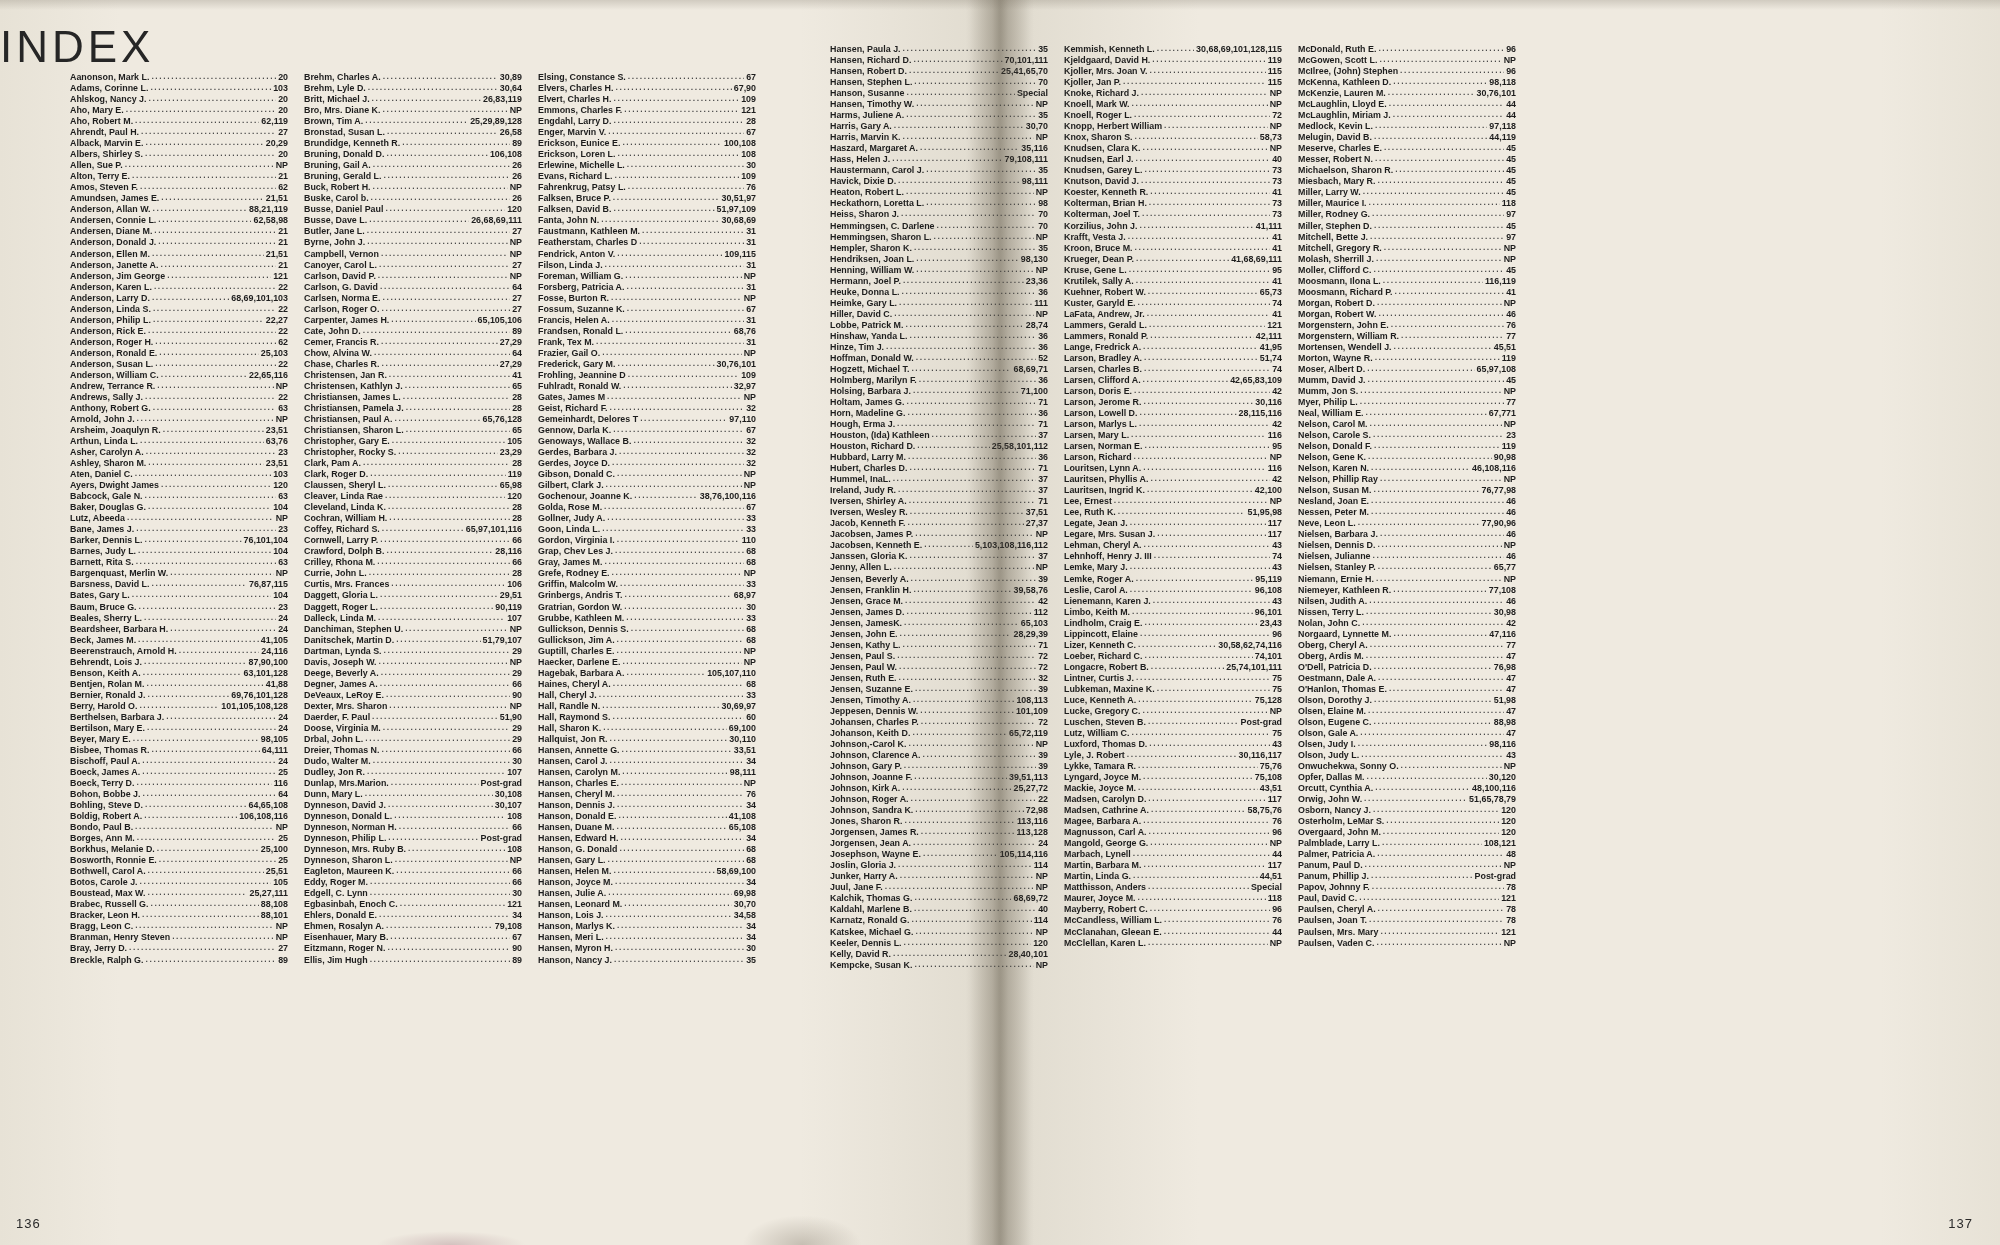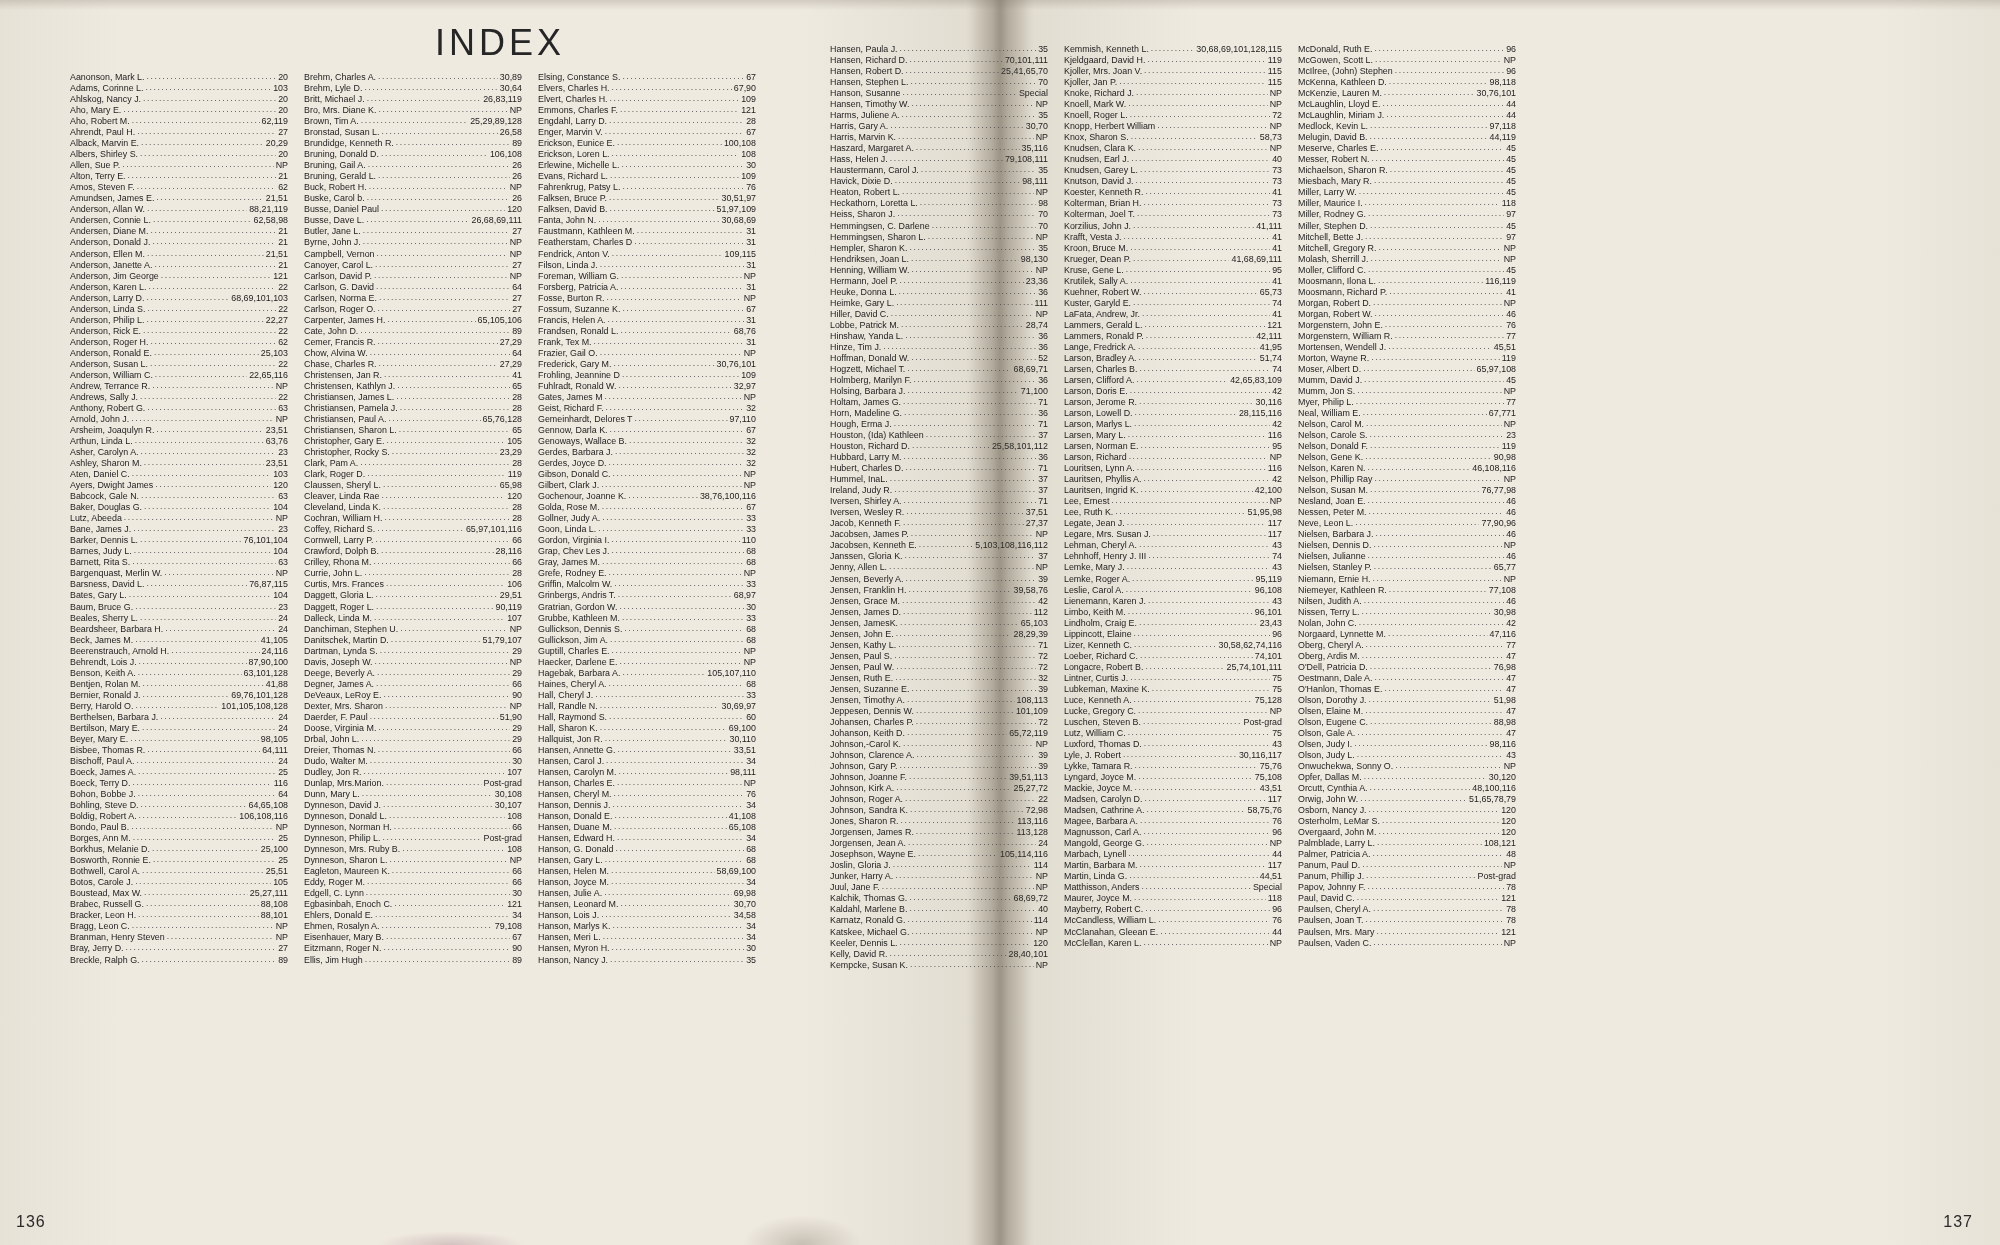--- a/index.html
+++ b/index.html
@@ -14,27 +14,27 @@
     background:
       linear-gradient(90deg,#e7e2d6 0%, #efeae0 6%, #efeae0 40%, #e2ddd1 48.5%, #cfc9bb 49.6%, #b9b3a4 50%, #cfc9bb 50.4%, #e2ddd1 51.5%, #efeae0 60%, #efeae0 94%, #e7e2d6 100%);
   }
   .page{
     position:absolute;top:0;height:1245px;
   }
   .page.left{left:0;width:1000px;}
   .page.right{left:1000px;width:1000px;}
 
   .title{
-    position:absolute;top:22px;left:0;width:1000px;text-align:center;
+    position:absolute;top:22px;left:0;width:1000px;
     font-family:"Liberation Sans", sans-serif;
-    font-size:36px;letter-spacing:4px;color:#262626;font-weight:400;
+    font-size:44px;letter-spacing:4px;color:#262626;font-weight:400;
   }
 
   .cols{
-    position:absolute;display:flex;
+    position:absolute;display:flex;font-weight:bold;
   }
   .left .cols{top:72px;left:26px;width:950px;margin-left:44px;}
   .right .cols{top:44px;left:-170px;width:1160px;}
 
   .col{
     width:218px;margin-right:16px;
   }
   .right .col{width:218px;margin-right:16px;}
 
   .entry{
@@ -45,21 +45,21 @@
   }
   .entry .nm{flex:0 0 auto;padding-right:2px;}
   .entry .dots{
     flex:1 1 auto;overflow:hidden;min-width:4px;
     font-size:8.5px;letter-spacing:1.6px;color:#4a4a4a;
     transform:translateY(-1px);
   }
   .entry .pg{flex:0 0 auto;padding-left:2px;text-align:right;}
 
   .folio{
-    position:absolute;bottom:14px;font-size:16px;color:#2a2a2a;letter-spacing:1px;
+    position:absolute;bottom:14px;font-size:13px;color:#2a2a2a;letter-spacing:1px;
   }
   .left .folio{left:16px;}
   .right .folio{right:27px;}
 
   .gutter-shadow{
     position:absolute;top:0;left:966px;width:68px;height:1245px;
     background:linear-gradient(90deg, rgba(90,82,68,0) 0%, rgba(90,82,68,.30) 48%, rgba(90,82,68,.30) 52%, rgba(90,82,68,0) 100%);
     pointer-events:none;
   }
   .smudge{

